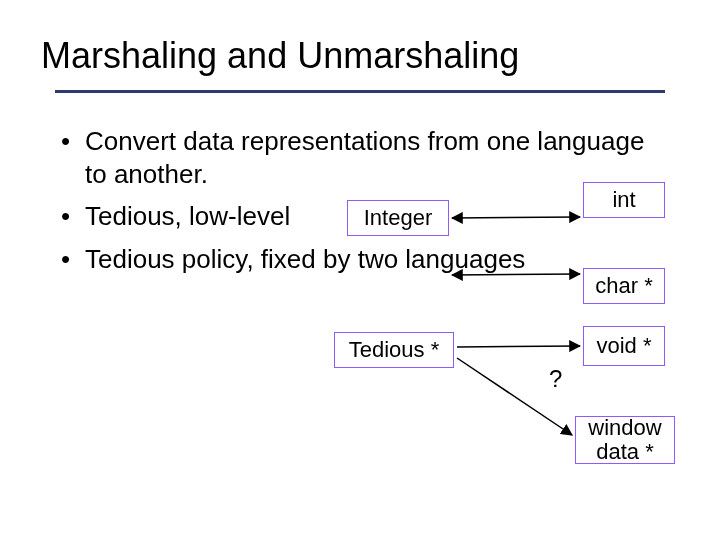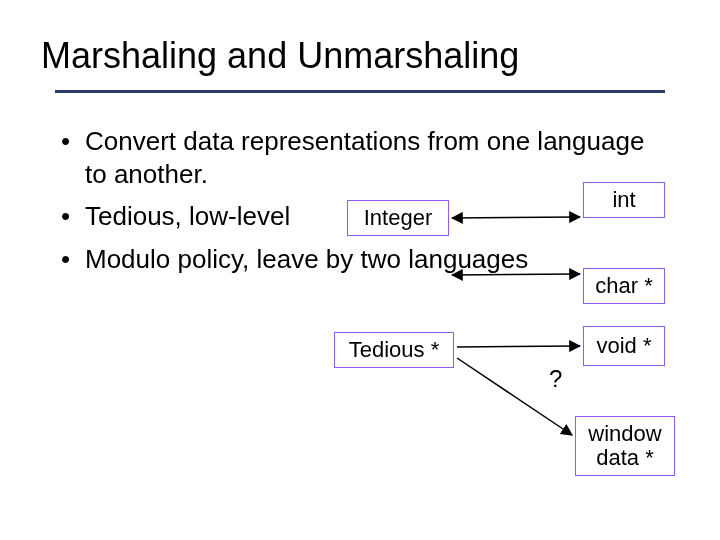--- a/index.html
+++ b/index.html
@@ -66,21 +66,21 @@
     text-align: center;
     line-height: 1.1;
     box-sizing: border-box;
   }
   .n-integer { left: 347px; top: 200px; width: 102px; height: 36px; }
   .n-int     { left: 583px; top: 182px; width: 82px;  height: 36px; }
   .n-string  { left: 347px; top: 257px; width: 102px; height: 36px; }
   .n-char    { left: 583px; top: 268px; width: 82px;  height: 36px; }
   .n-window  { left: 334px; top: 332px; width: 120px; height: 36px; }
   .n-voidp   { left: 583px; top: 326px; width: 82px;  height: 40px; text-align: center; }
-  .n-wdata   { left: 575px; top: 416px; width: 100px; height: 60px; padding: 2px 20px; }
+  .n-wdata   { left: 575px; top: 416px; width: 100px; height: 48px; padding: 2px 20px; }
   .qmark {
     position: absolute;
     left: 549px;
     top: 365px;
     font-size: 24px;
   }
   svg.arrows {
     position: absolute;
     left: 0;
     top: 0;
@@ -94,21 +94,21 @@
 
 <div class="slide">
 
   <div class="title">Marshaling and Unmarshaling</div>
 
   <div class="rule"></div>
 
   <ul class="bullets">
     <li><span>Convert data representations from one language to another.</span></li>
     <li><span>Tedious, low-level</span></li>
-    <li><span>Modulo policy, leave by two languages</span></li>
+    <li><span>Tedious policy, fixed by two languages</span></li>
   </ul>
 
   <div class="node n-integer">
       <span>Integer</span>
     </div>
   <div class="node n-int">
       <span>int</span>
     </div>
   <div class="node n-char">
       <span>char *</span>

